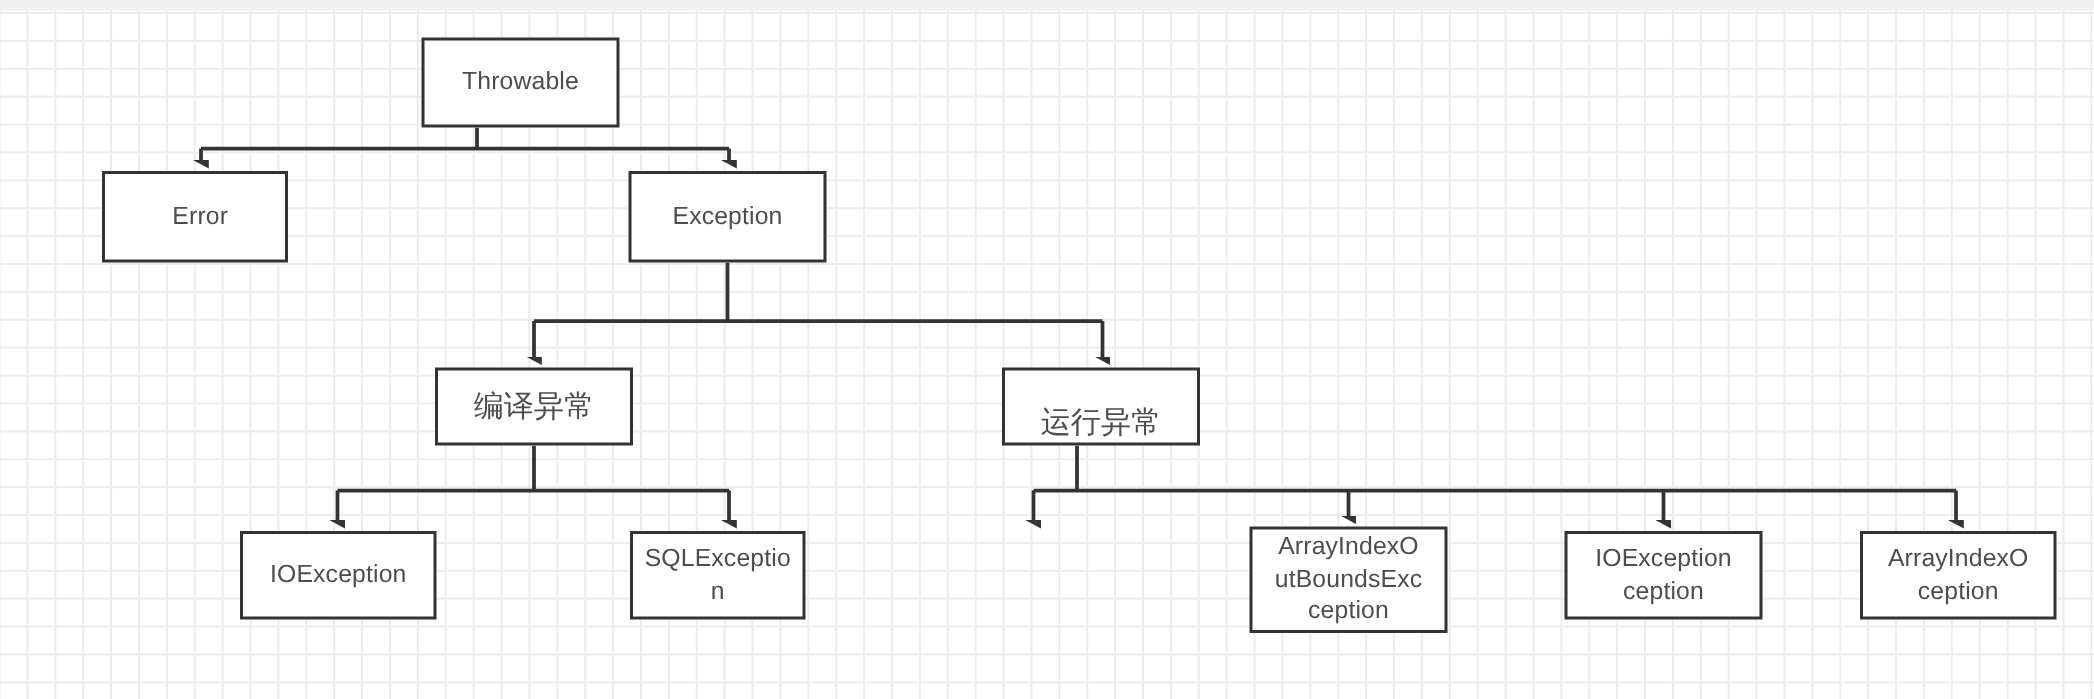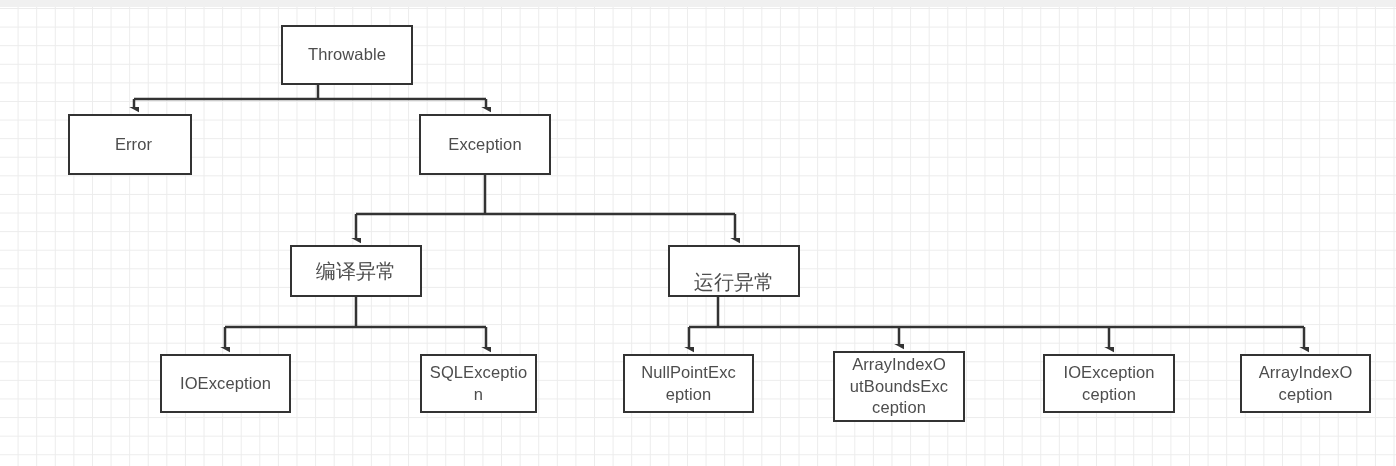--- a/index.html
+++ b/index.html
@@ -110,24 +110,20 @@
 
   <div class="node" style="left:160px; top:354px; width:131px; height:59px;">
     <span>IOException</span>
   </div>
 
   <div class="node" style="left:420px; top:354px; width:117px; height:59px;">
     <span>SQLExceptio
 n</span>
   </div>
 
-  <div class="node" style="left:623px; top:354px; width:131px; height:59px;">
-    <span>NullPointExc
-eption</span>
-  </div>
 
   <div class="node" style="left:833px; top:351px; width:132px; height:71px;">
     <span>ArrayIndexO
 utBoundsExc
 ception</span>
   </div>
 
   <div class="node" style="left:1043px; top:354px; width:132px; height:59px;">
     <span>IOException
 ception</span>

